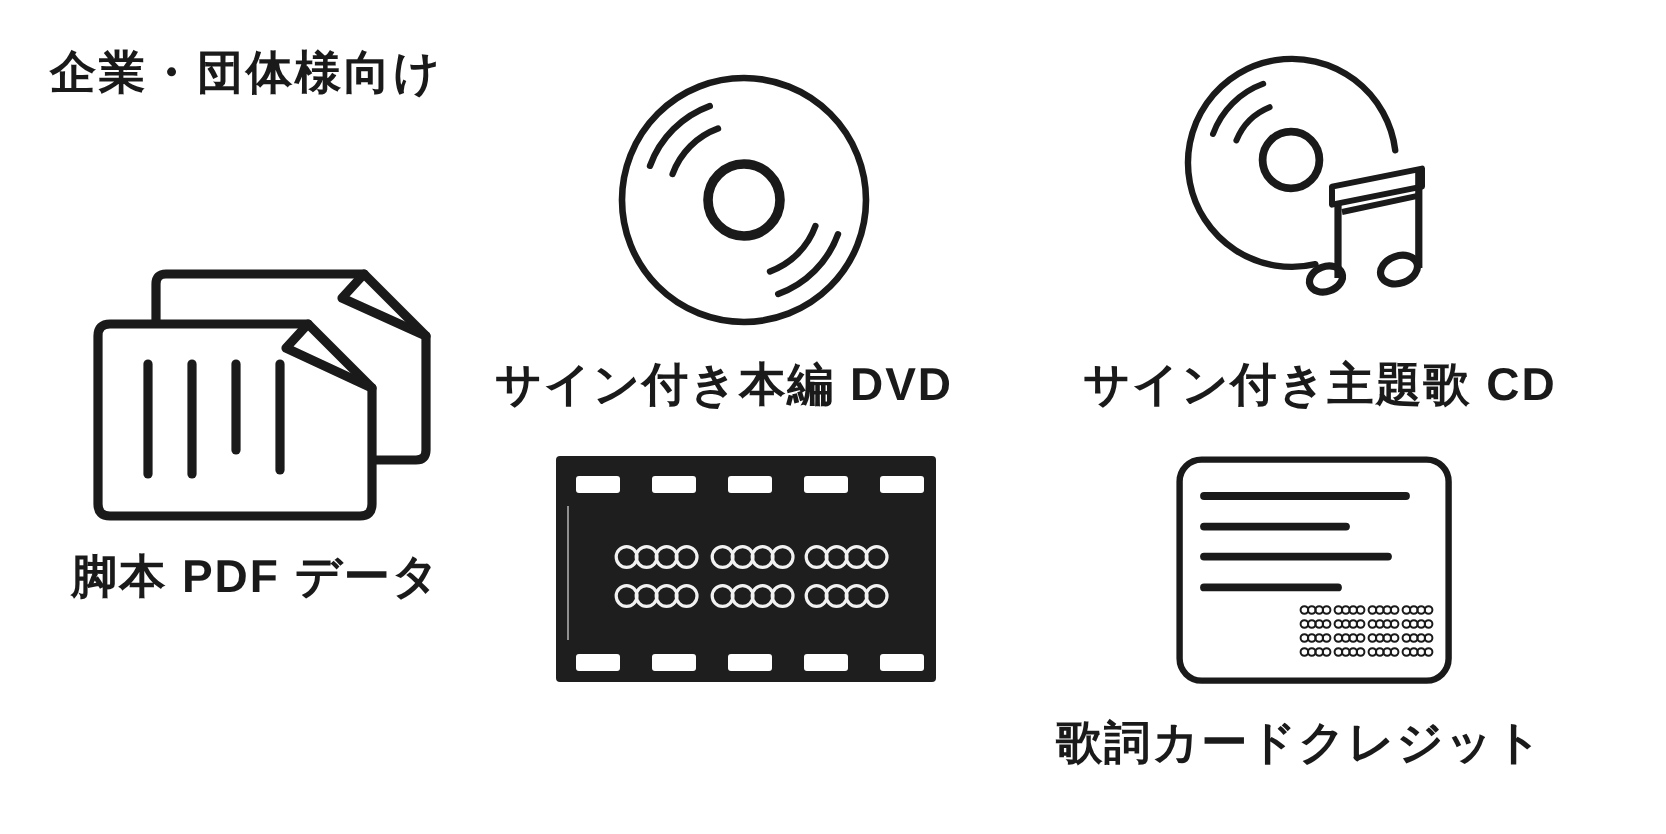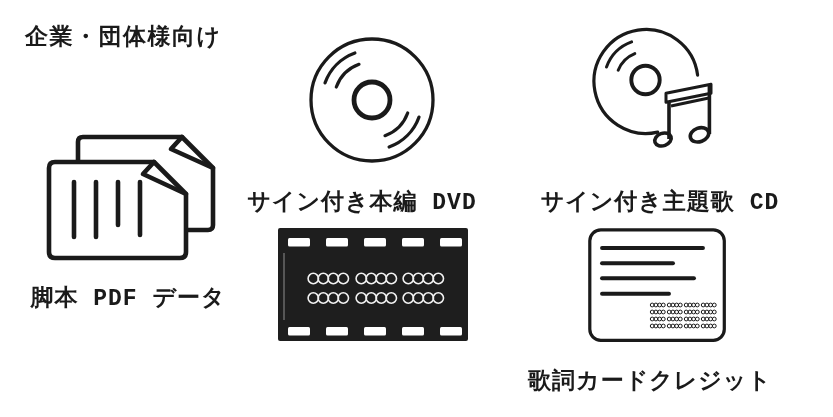--- a/index.html
+++ b/index.html
@@ -1,26 +1,26 @@
 <!DOCTYPE html>
 <html><head>
 <meta charset="utf-8">
 <style>
   html,body{margin:0;padding:0;background:#fff;}
   .canvas{
     position:relative;width:833px;height:417px;background:#fff;overflow:hidden;
-    font-family:Liberation Mono, monospace;color:#1a1a1a;
+    font-family:Liberation Sans, sans-serif;color:#1a1a1a;
   }
   .heading{
     position:absolute;left:25px;top:21px;
     font-size:23px;font-weight:bold;letter-spacing:1.5px;white-space:nowrap;
   }
   .caption{
     position:absolute;width:400px;text-align:center;
-    font-size:23px;font-weight:bold;letter-spacing:1px;line-height:1.1;white-space:nowrap;margin-top:11px;
+    font-size:23px;font-weight:bold;letter-spacing:1px;line-height:1.1;white-space:nowrap;
   }
   .cap-pdf    {left:-72px;top:276px;}
   .cap-dvd    {left:162px;top:180px;}
   .cap-cd     {left:460px;top:180px;}
   .cap-endroll{left:164px;top:359px;}
   .cap-lyrics {left:450px;top:359px;}
   svg{position:absolute;display:block;}
   .icon-docs {left:40px; top:128px;}
   .icon-dvd  {left:305px;top:33px;}
   .icon-cd   {left:585px;top:22px;}

